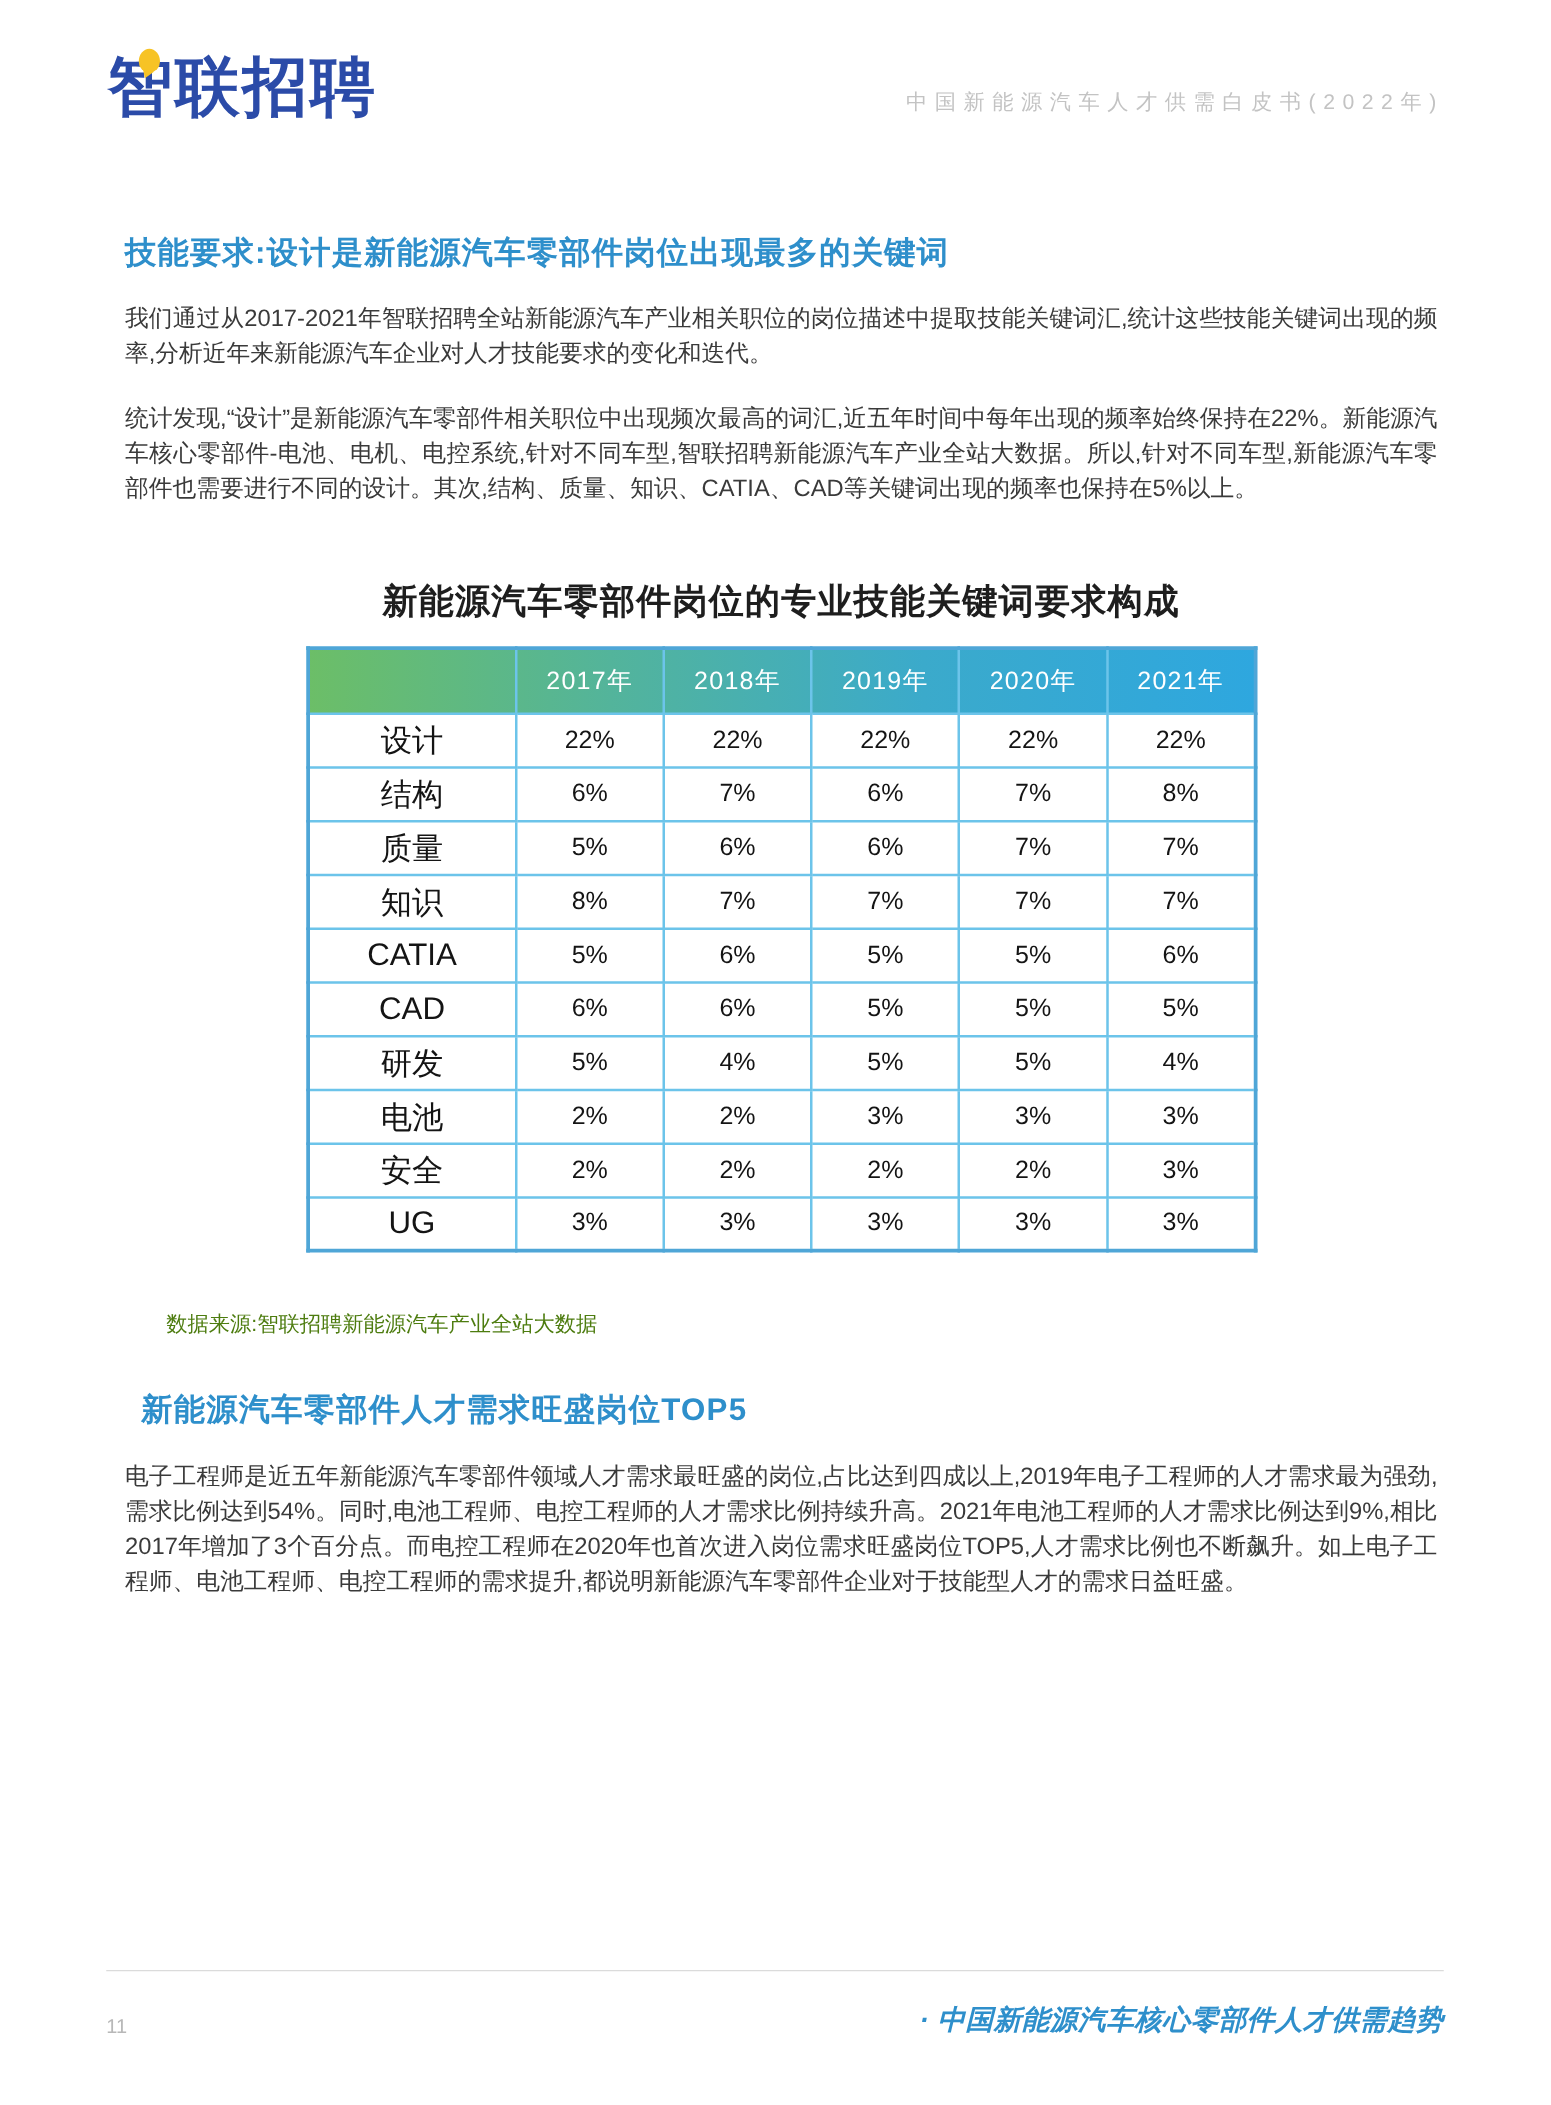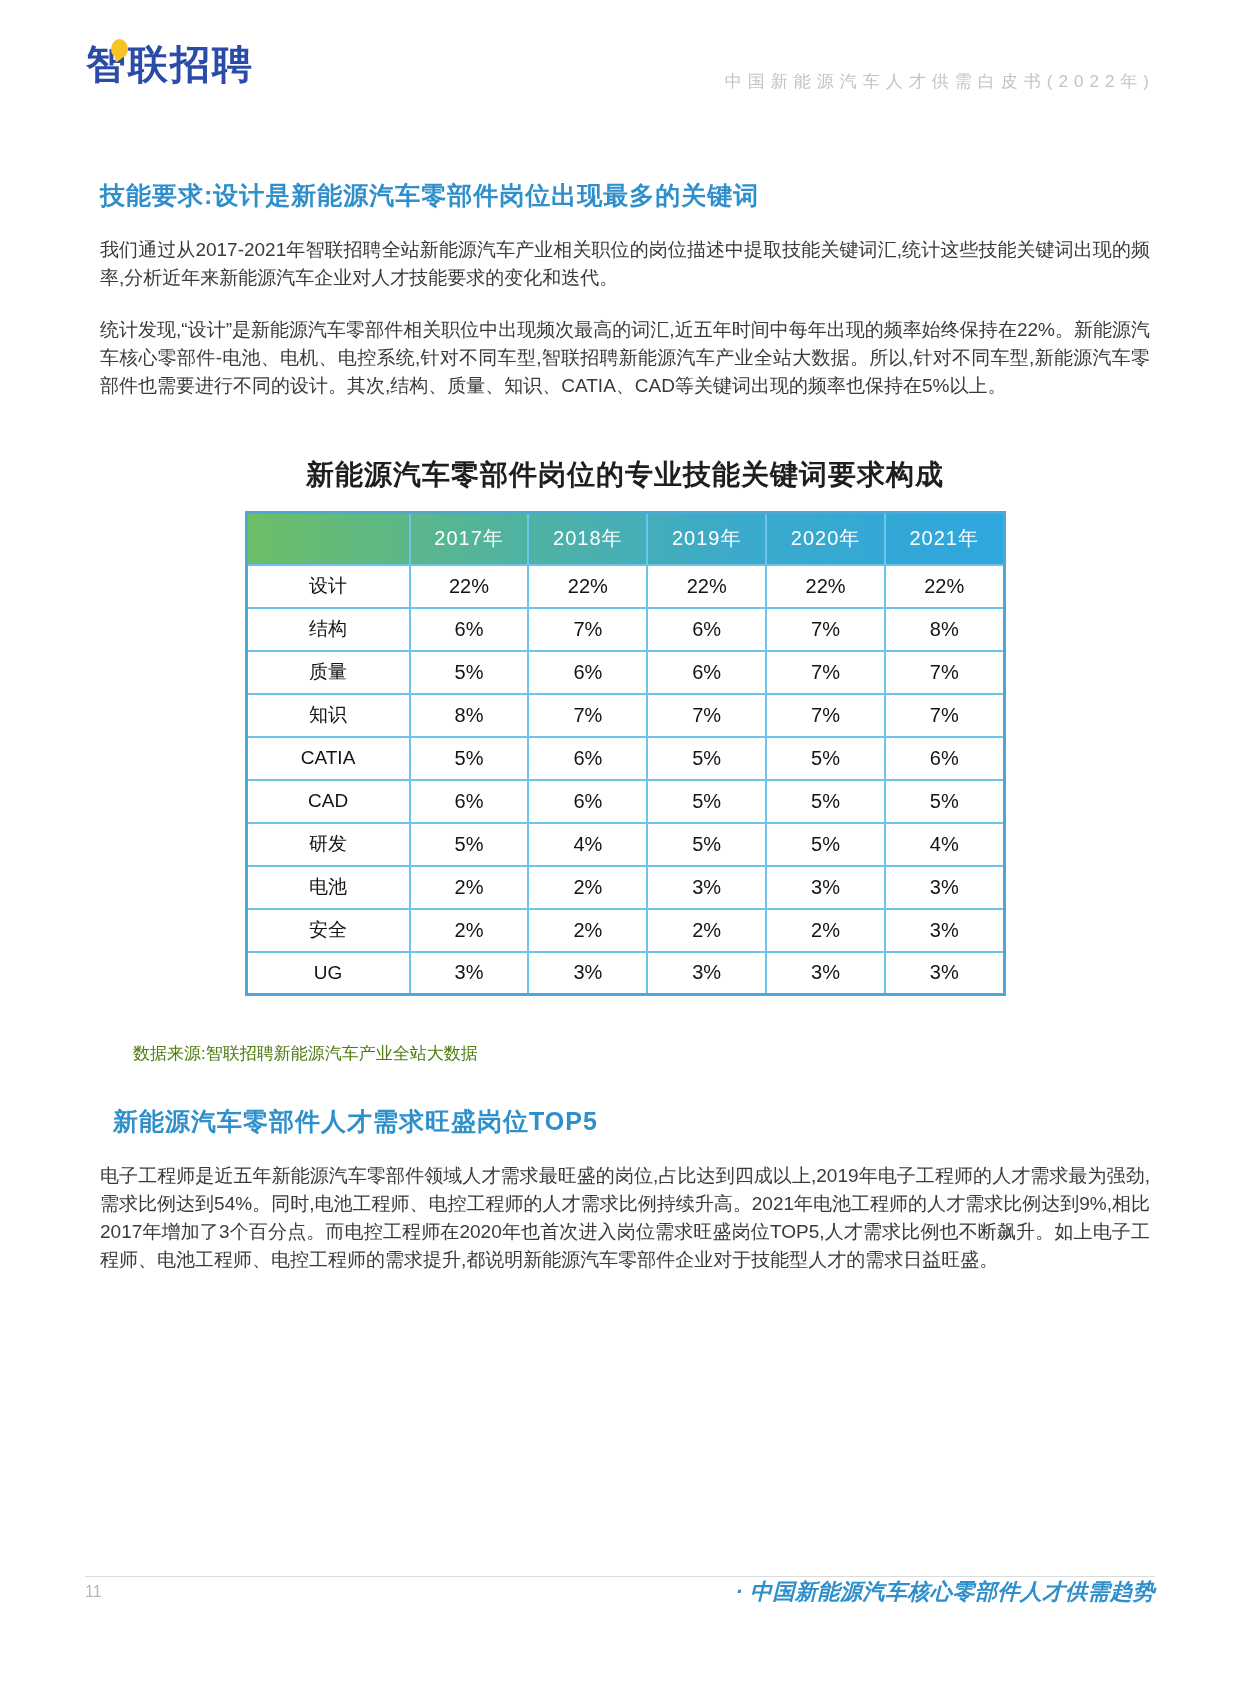--- a/index.html
+++ b/index.html
@@ -11,21 +11,21 @@
   }
   .page { position:relative; width:1241px; height:1684px; overflow:hidden; background:#fff; }
 
   
   .top-bar {
     display:flex; justify-content:space-between; align-items:flex-start;
     padding:42px 86px 0 86px;
   }
   .logo { position:relative; display:inline-block; }
   .logo-text {
-    font-size:40px; font-weight:bold; color:#2b4ba8;
+    font-size:52px; font-weight:bold; color:#2b4ba8;
     letter-spacing:2px; line-height:1.1;
     font-family:"Liberation Sans", sans-serif;
   }
   .logo-pin {
     position:absolute; left:25px; top:-3px;
     width:17px; height:19px; background:#f7c325;
     border-radius:50% 50% 48% 48% / 55% 55% 45% 45%;
   }
   .logo-pin::after {
     content:""; position:absolute; left:2px; bottom:-5px;
@@ -67,37 +67,37 @@
     text-align:center; vertical-align:middle;
   }
   table.skills thead tr {
     background:linear-gradient(to right,#6cbe67 0%,#53b49b 32%,#3baacb 65%,#2ea7df 100%);
   }
   table.skills th {
     height:52px; color:#ffffff; font-size:20px; font-weight:normal;
     letter-spacing:1px;
   }
   table.skills td { height:43px; font-size:20px; color:#141414; background:#ffffff; }
-  table.skills td.rowlabel { font-size:19px; }
+  table.skills td.rowlabel { font-size:25px; }
   col.c-label { width:195px; }
   col.c-year  { width:139px; }
 
   .source-note {
     margin:46px 0 0 33px;
     font-size:17px; color:#4d7c0f;
   }
 
   .sec-heading.second { margin-top:40px;margin-left:13px; }
 
   
   .footer {
     position:absolute; left:85px; right:86px; top:1576px;
     border-top:1px solid #dbdbdb;
-    display:flex; justify-content:space-between; align-items:center;
-    padding-top:0;
+    display:flex; justify-content:space-between; align-items:flex-end;
+    padding-top:24px;
   }
   .page-num { font-size:16px; color:#b8b8b8; }
   .footer-title { font-size:22px; font-weight:bold; color:#2e8fcb; letter-spacing:0.5px;font-style:italic; }
 </style>
 </head>
 <body>
 
 <div class="page">
 
   <div class="top-bar">

